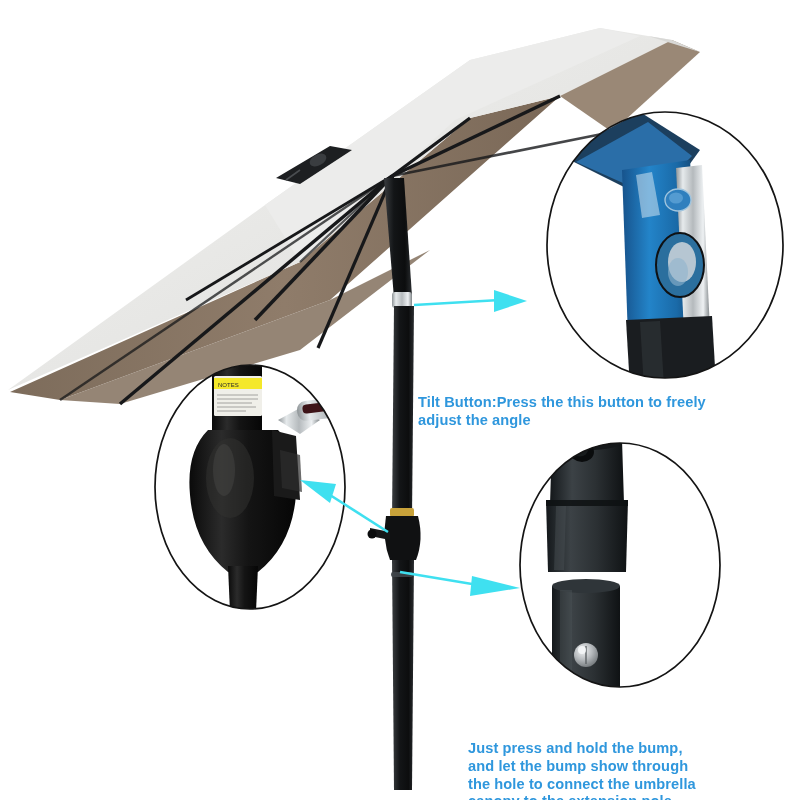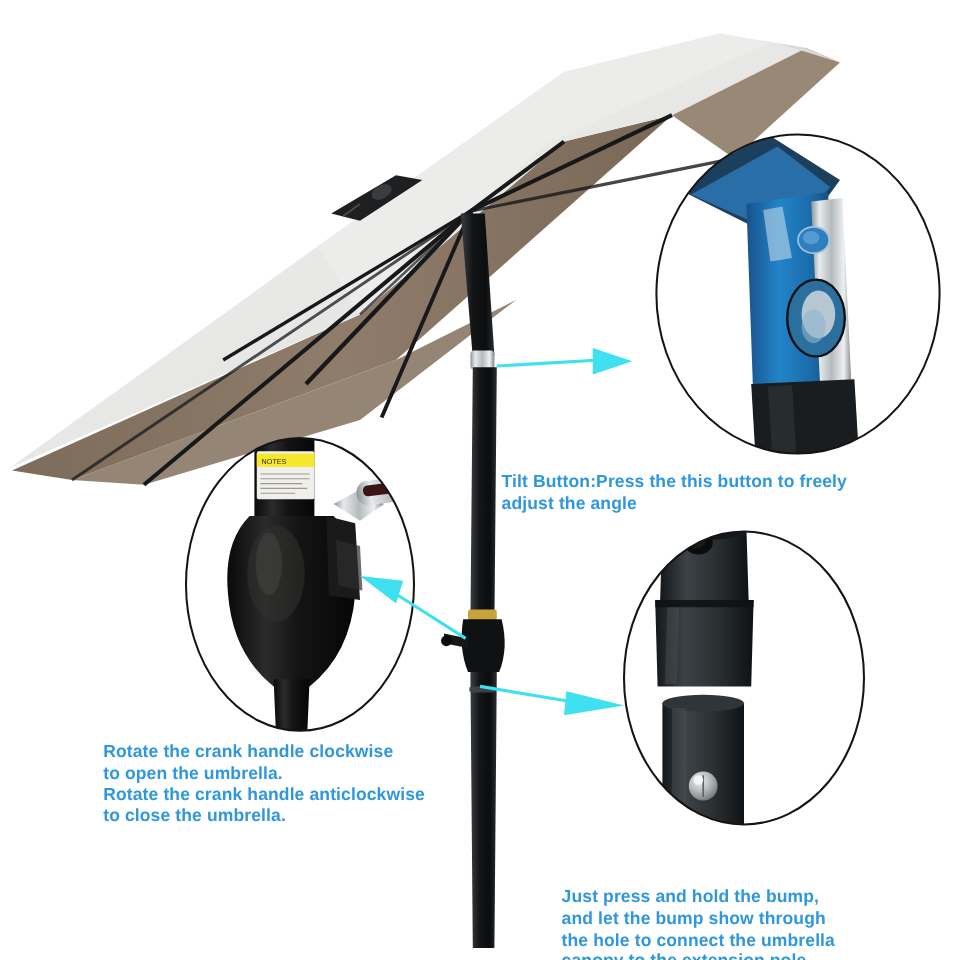--- a/index.html
+++ b/index.html
@@ -218,22 +218,18 @@
       <path d="M388,532 L330,495" stroke="#3fe0f0" stroke-width="2.6" fill="none"></path>
       <path d="M336,484 L300,480 L330,503 Z" fill="#3fe0f0"></path>
     </g>
     <g>
       <path d="M400,572 L478,585" stroke="#3fe0f0" stroke-width="2.6" fill="none"></path>
       <path d="M472,576 L520,588 L470,596 Z" fill="#3fe0f0"></path>
     </g>
   </svg>
 
   <div class="caption" id="cap-tilt">Tilt Button:Press the this button to freely adjust the angle</div>
-  <div class="caption" id="cap-crank">Rotate the crank handle clockwise
-to open the umbrella.
-Rotate the crank handle anticlockwise
-to close the umbrella.</div>
   <div class="caption" id="cap-bump">Just press and hold the bump,
 and let the bump show through
 the hole to connect the umbrella
 canopy to the extension pole.</div>
 
 </div>
 
 </body></html>

